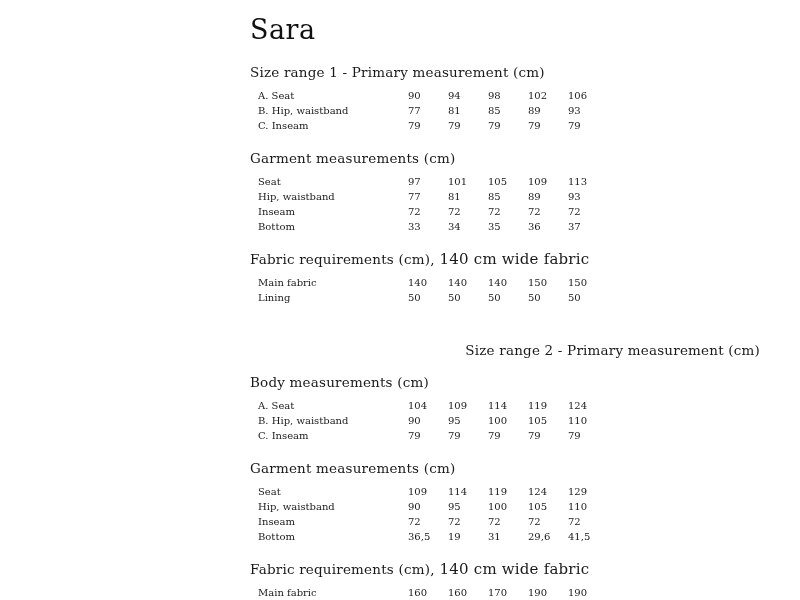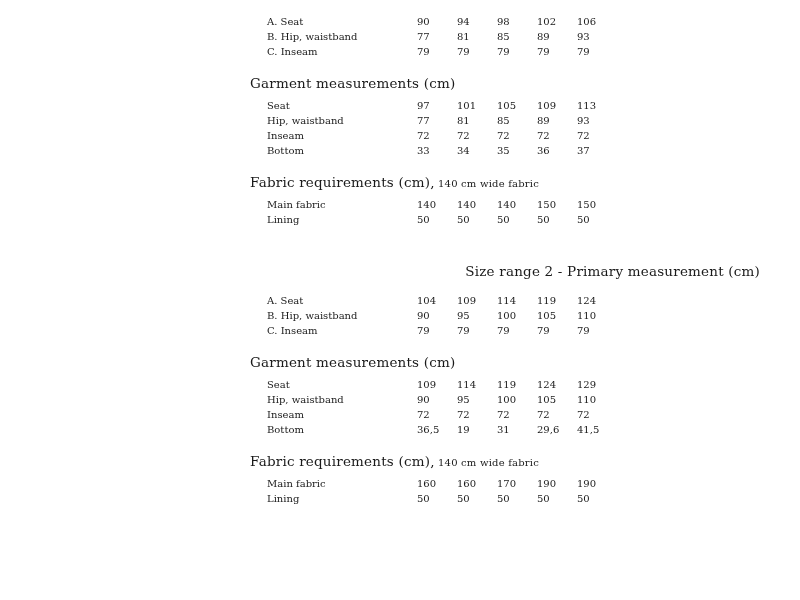--- a/index.html
+++ b/index.html
@@ -37,26 +37,26 @@
     text-align: right;
   }
   .section-heading {
     font-size: 13.5px;
     font-weight: normal;
     letter-spacing: 0.2px;
     margin: 0 0 7px 0;
     color: #1a1a1a;
   }
   .section-heading .sub {
-    font-size: 10px;
+    font-size: 15px;
   }
   table.meas {
     border-collapse: collapse;
     width: 310px;
-    margin: 0 0 16px 17px;
+    margin: 0 0 16px 8px;
     table-layout: fixed;
   }
   table.meas td {
     font-size: 10px;
     padding: 2px 0 2px 0;
     color: #1a1a1a;
     vertical-align: top;
     white-space: nowrap;
   }
   table.meas td.label {
@@ -64,22 +64,26 @@
   }
   table.meas td.val {
     width: 40px;
   }
 </style>
 </head>
 <body>
 
 <div class="page">
 
-
-  <div class="section">
+  <h1 class="doc-title">Sara</h1>
+
+  <div class="section">
+    <div class="section-heading">
+      <span>Size range 1 - Primary measurement (cm)</span><span class="sub"></span>
+    </div>
     <table class="meas">
       <tbody>
         <tr>
           <td class="label">A. Seat</td>
           <td class="val">90</td>
           <td class="val">94</td>
           <td class="val">98</td>
           <td class="val">102</td>
           <td class="val">106</td>
         </tr>
@@ -171,20 +175,23 @@
     </table>
   </div>
 
   <div class="section section-gap-large">
     <div class="section-heading">
       <span>Size range 2 - Primary measurement (cm)</span><span class="sub"></span>
     </div>
   </div>
 
   <div class="section" style="margin-top:14px;">
+    <div class="section-heading">
+      <span>Body measurements (cm)</span><span class="sub"></span>
+    </div>
     <table class="meas">
       <tbody>
         <tr>
           <td class="label">A. Seat</td>
           <td class="val">104</td>
           <td class="val">109</td>
           <td class="val">114</td>
           <td class="val">119</td>
           <td class="val">124</td>
         </tr>

